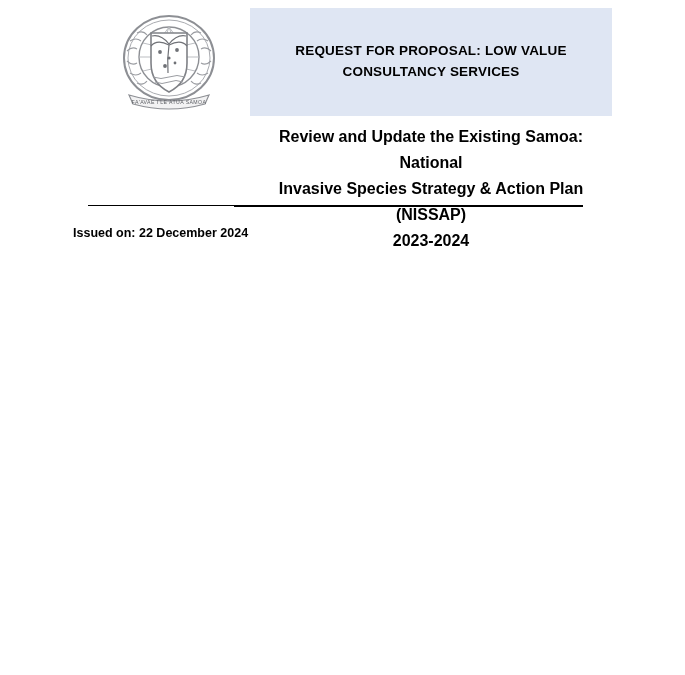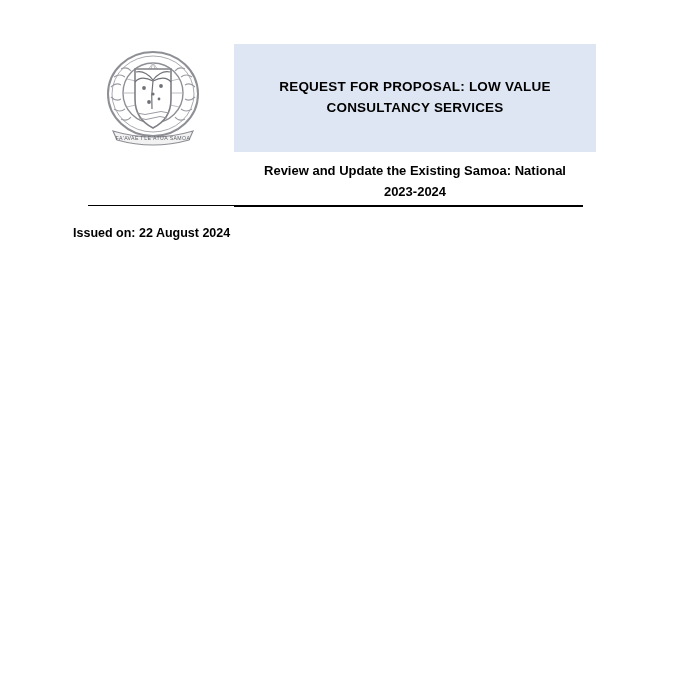--- a/index.html
+++ b/index.html
@@ -17,25 +17,24 @@
 
   .page {
     position: relative;
     width: 685px;
     height: 675px;
   }
 
   
   .header-row {
     position: absolute;
-    left: 0;
+    left: 16px;
     top: 0;
     width: 556px;
     height: 200px;
-    margin-top: 36px;
   }
 
   .crest-cell {
     position: absolute;
     left: 88px;
     top: 8px;
     width: 130px;
     height: 110px;
     display: flex;
     align-items: center;
@@ -66,21 +65,21 @@
 
   .subtitle-cell {
     position: absolute;
     left: 234px;
     top: 124px;
     width: 362px;
     text-align: center;
   }
 
   .subtitle-cell .subtitle-text {
-    font-size: 13px;
+    font-size: 16px;
     font-weight: bold;
     line-height: 1.62;
     color: #000;
   }
 
   
   .rule-left {
     position: absolute;
     left: 88px;
     top: 205px;
@@ -185,24 +184,25 @@
         <text x="54" y="92.5" font-family="'Liberation Sans', sans-serif" font-size="5.2" text-anchor="middle" fill="#5d5f64" letter-spacing="0.4">FA'AVAE I LE ATUA SAMOA</text>
       </svg>
     </div>
 
     <div class="title-band">
       <div class="title-text">REQUEST FOR PROPOSAL: LOW VALUE CONSULTANCY SERVICES</div>
     </div>
 
     <div class="subtitle-cell">
       <div class="subtitle-text">Review and Update the Existing  Samoa: National</div>
+      <div class="subtitle-text">Invasive Species Strategy &amp; Action Plan (NISSAP)</div>
       <div class="subtitle-text">2023-2024</div>
     </div>
   </div>
 
   <div class="rule-left"></div>
   <div class="rule-right"></div>
 
   <div class="meta">
-    <div class="meta-line">Issued on: 22 August 2024</div>
+    <div class="meta-line">Issued on: 22 December 2024</div>
   </div>
 
 </div>
 
 </body></html>

